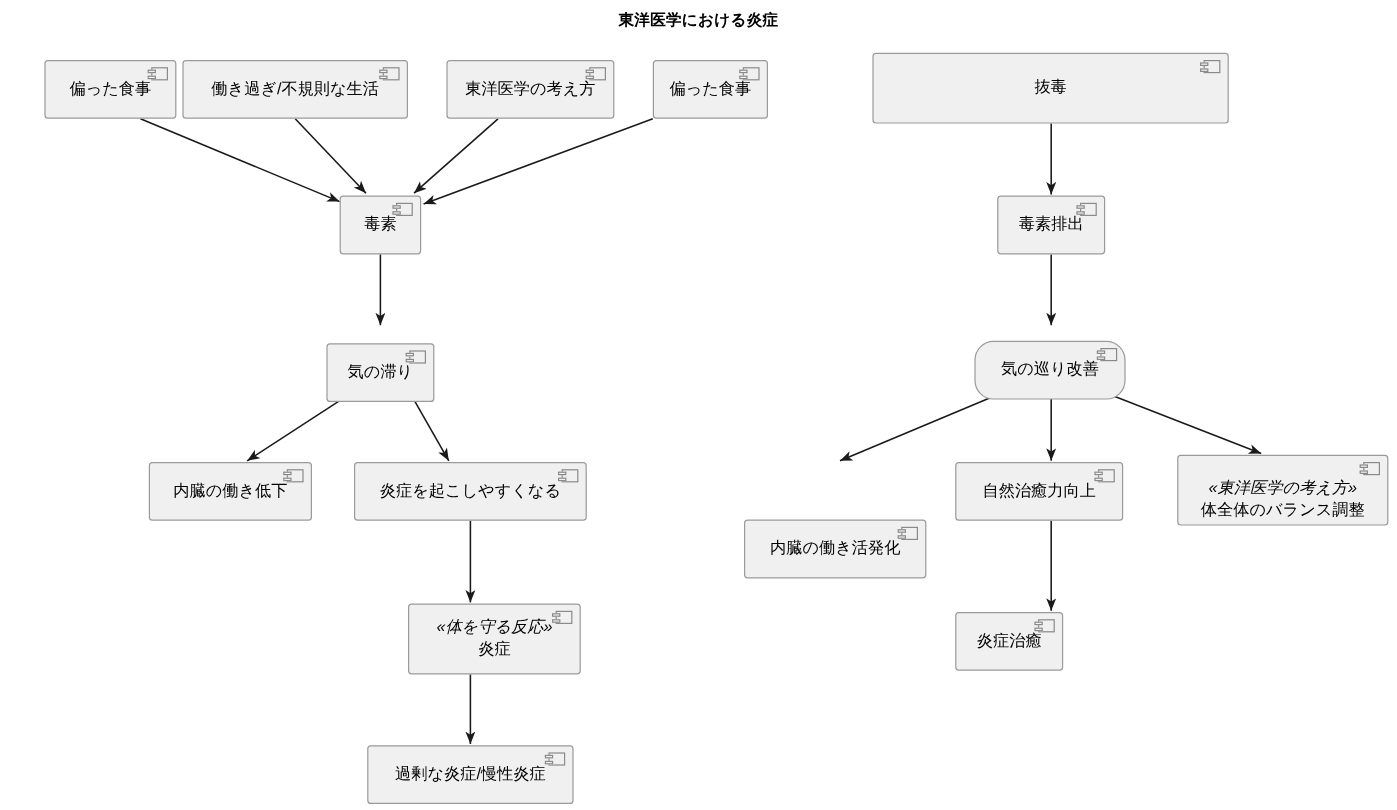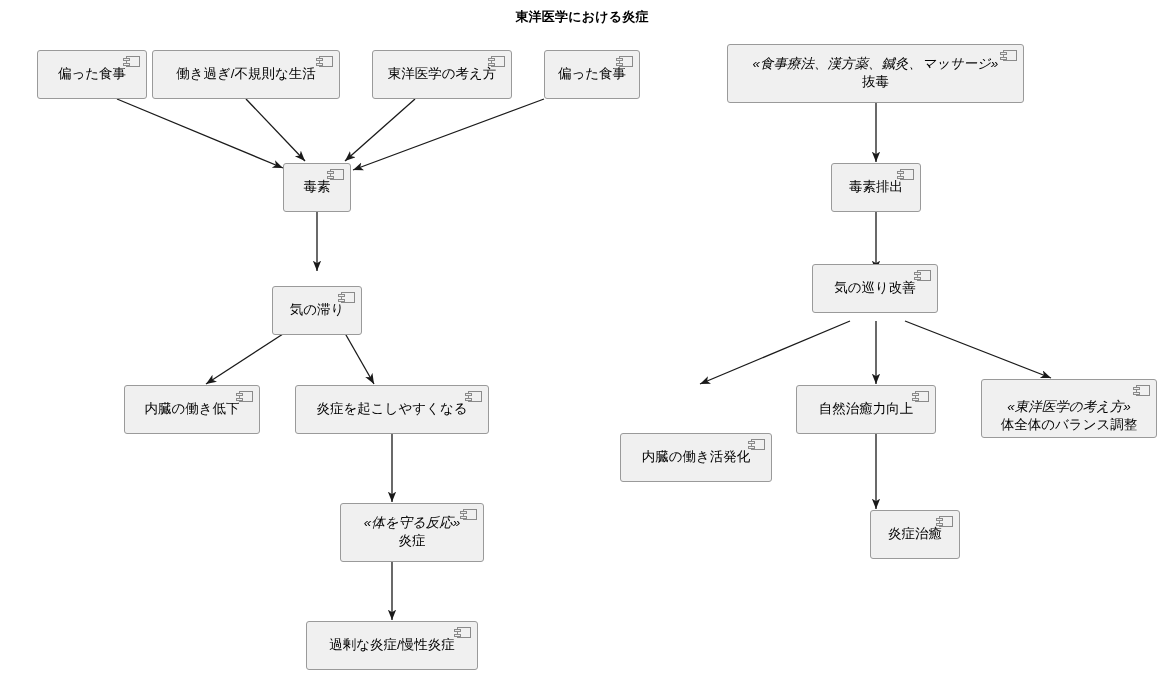--- a/index.html
+++ b/index.html
@@ -205,32 +205,31 @@
           <span class="tab t2"></span>
         </span>
         <span class="label">過剰な炎症/慢性炎症</span>
       </div>
       <div class="node" style="left: 727px; top: 44px; width: 297px; height: 59px;">
         <span class="comp-icon">
           <span class="body"></span>
           <span class="tab t1"></span>
           <span class="tab t2"></span>
         </span>
-        <span class="stereo">«食事療法、漢方薬、鍼灸、マッサージ»</span>
         <span class="label">抜毒</span>
       </div>
       <div class="node" style="left: 831px; top: 163px; width: 90px; height: 49px;">
         <span class="comp-icon">
           <span class="body"></span>
           <span class="tab t1"></span>
           <span class="tab t2"></span>
         </span>
         <span class="label">毒素排出</span>
       </div>
-      <div class="node" style="left: 812px; top: 264px; width: 126px; height: 49px;">
+      <div class="node" style="left: 812px; top: 284px; width: 126px; height: 49px; border-radius: 16px;">
         <span class="comp-icon">
           <span class="body"></span>
           <span class="tab t1"></span>
           <span class="tab t2"></span>
         </span>
         <span class="label">気の巡り改善</span>
       </div>
       <div class="node" style="left: 620px; top: 385px; width: 152px; height: 49px; margin-top: 48px;">
         <span class="comp-icon">
           <span class="body"></span>
@@ -249,21 +248,21 @@
       </div>
       <div class="node" style="left: 981px; top: 379px; width: 176px; height: 59px; justify-content: flex-end;">
         <span class="comp-icon">
           <span class="body"></span>
           <span class="tab t1"></span>
           <span class="tab t2"></span>
         </span>
         <span class="stereo">«東洋医学の考え方»</span>
         <span class="label">体全体のバランス調整</span>
       </div>
-      <div class="node" style="left: 870px; top: 510px; width: 90px; height: 49px; text-align: center;">
+      <div class="node" style="left: 796px; top: 510px; width: 90px; height: 49px; text-align: center;">
         <span class="comp-icon">
           <span class="body"></span>
           <span class="tab t1"></span>
           <span class="tab t2"></span>
         </span>
         <span class="label">炎症治癒</span>
       </div>
     </div>
 
 </div>

